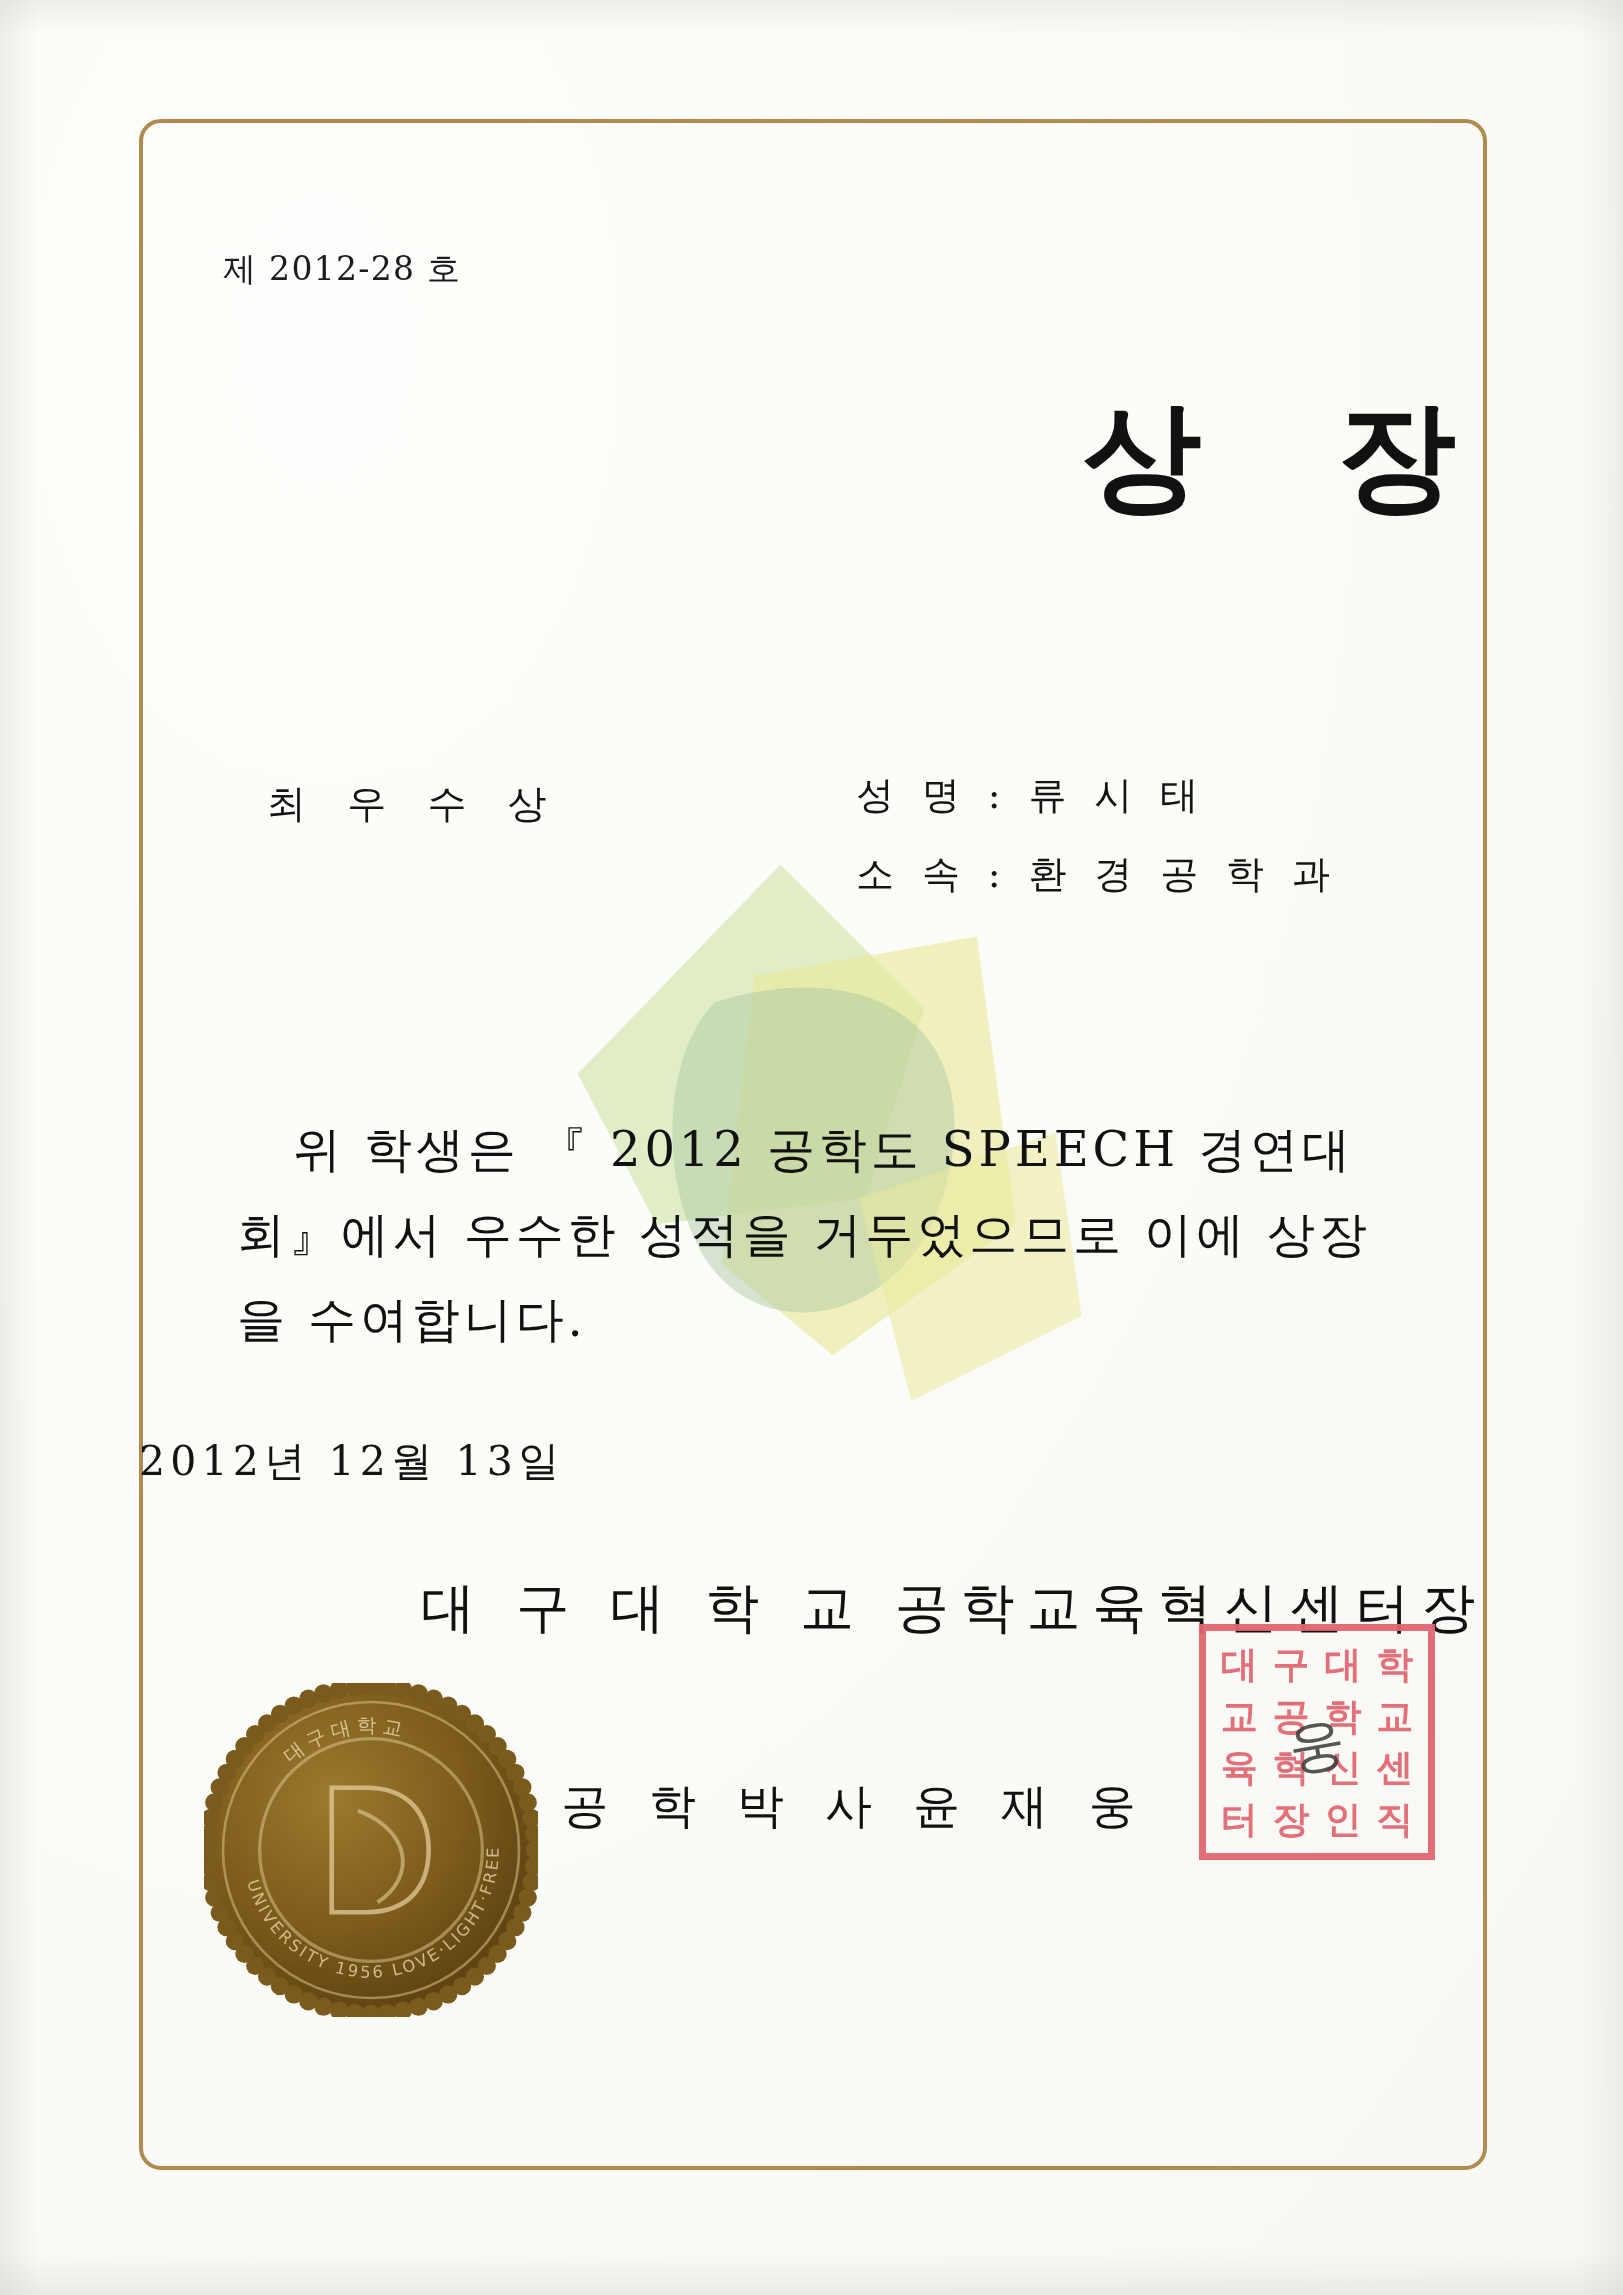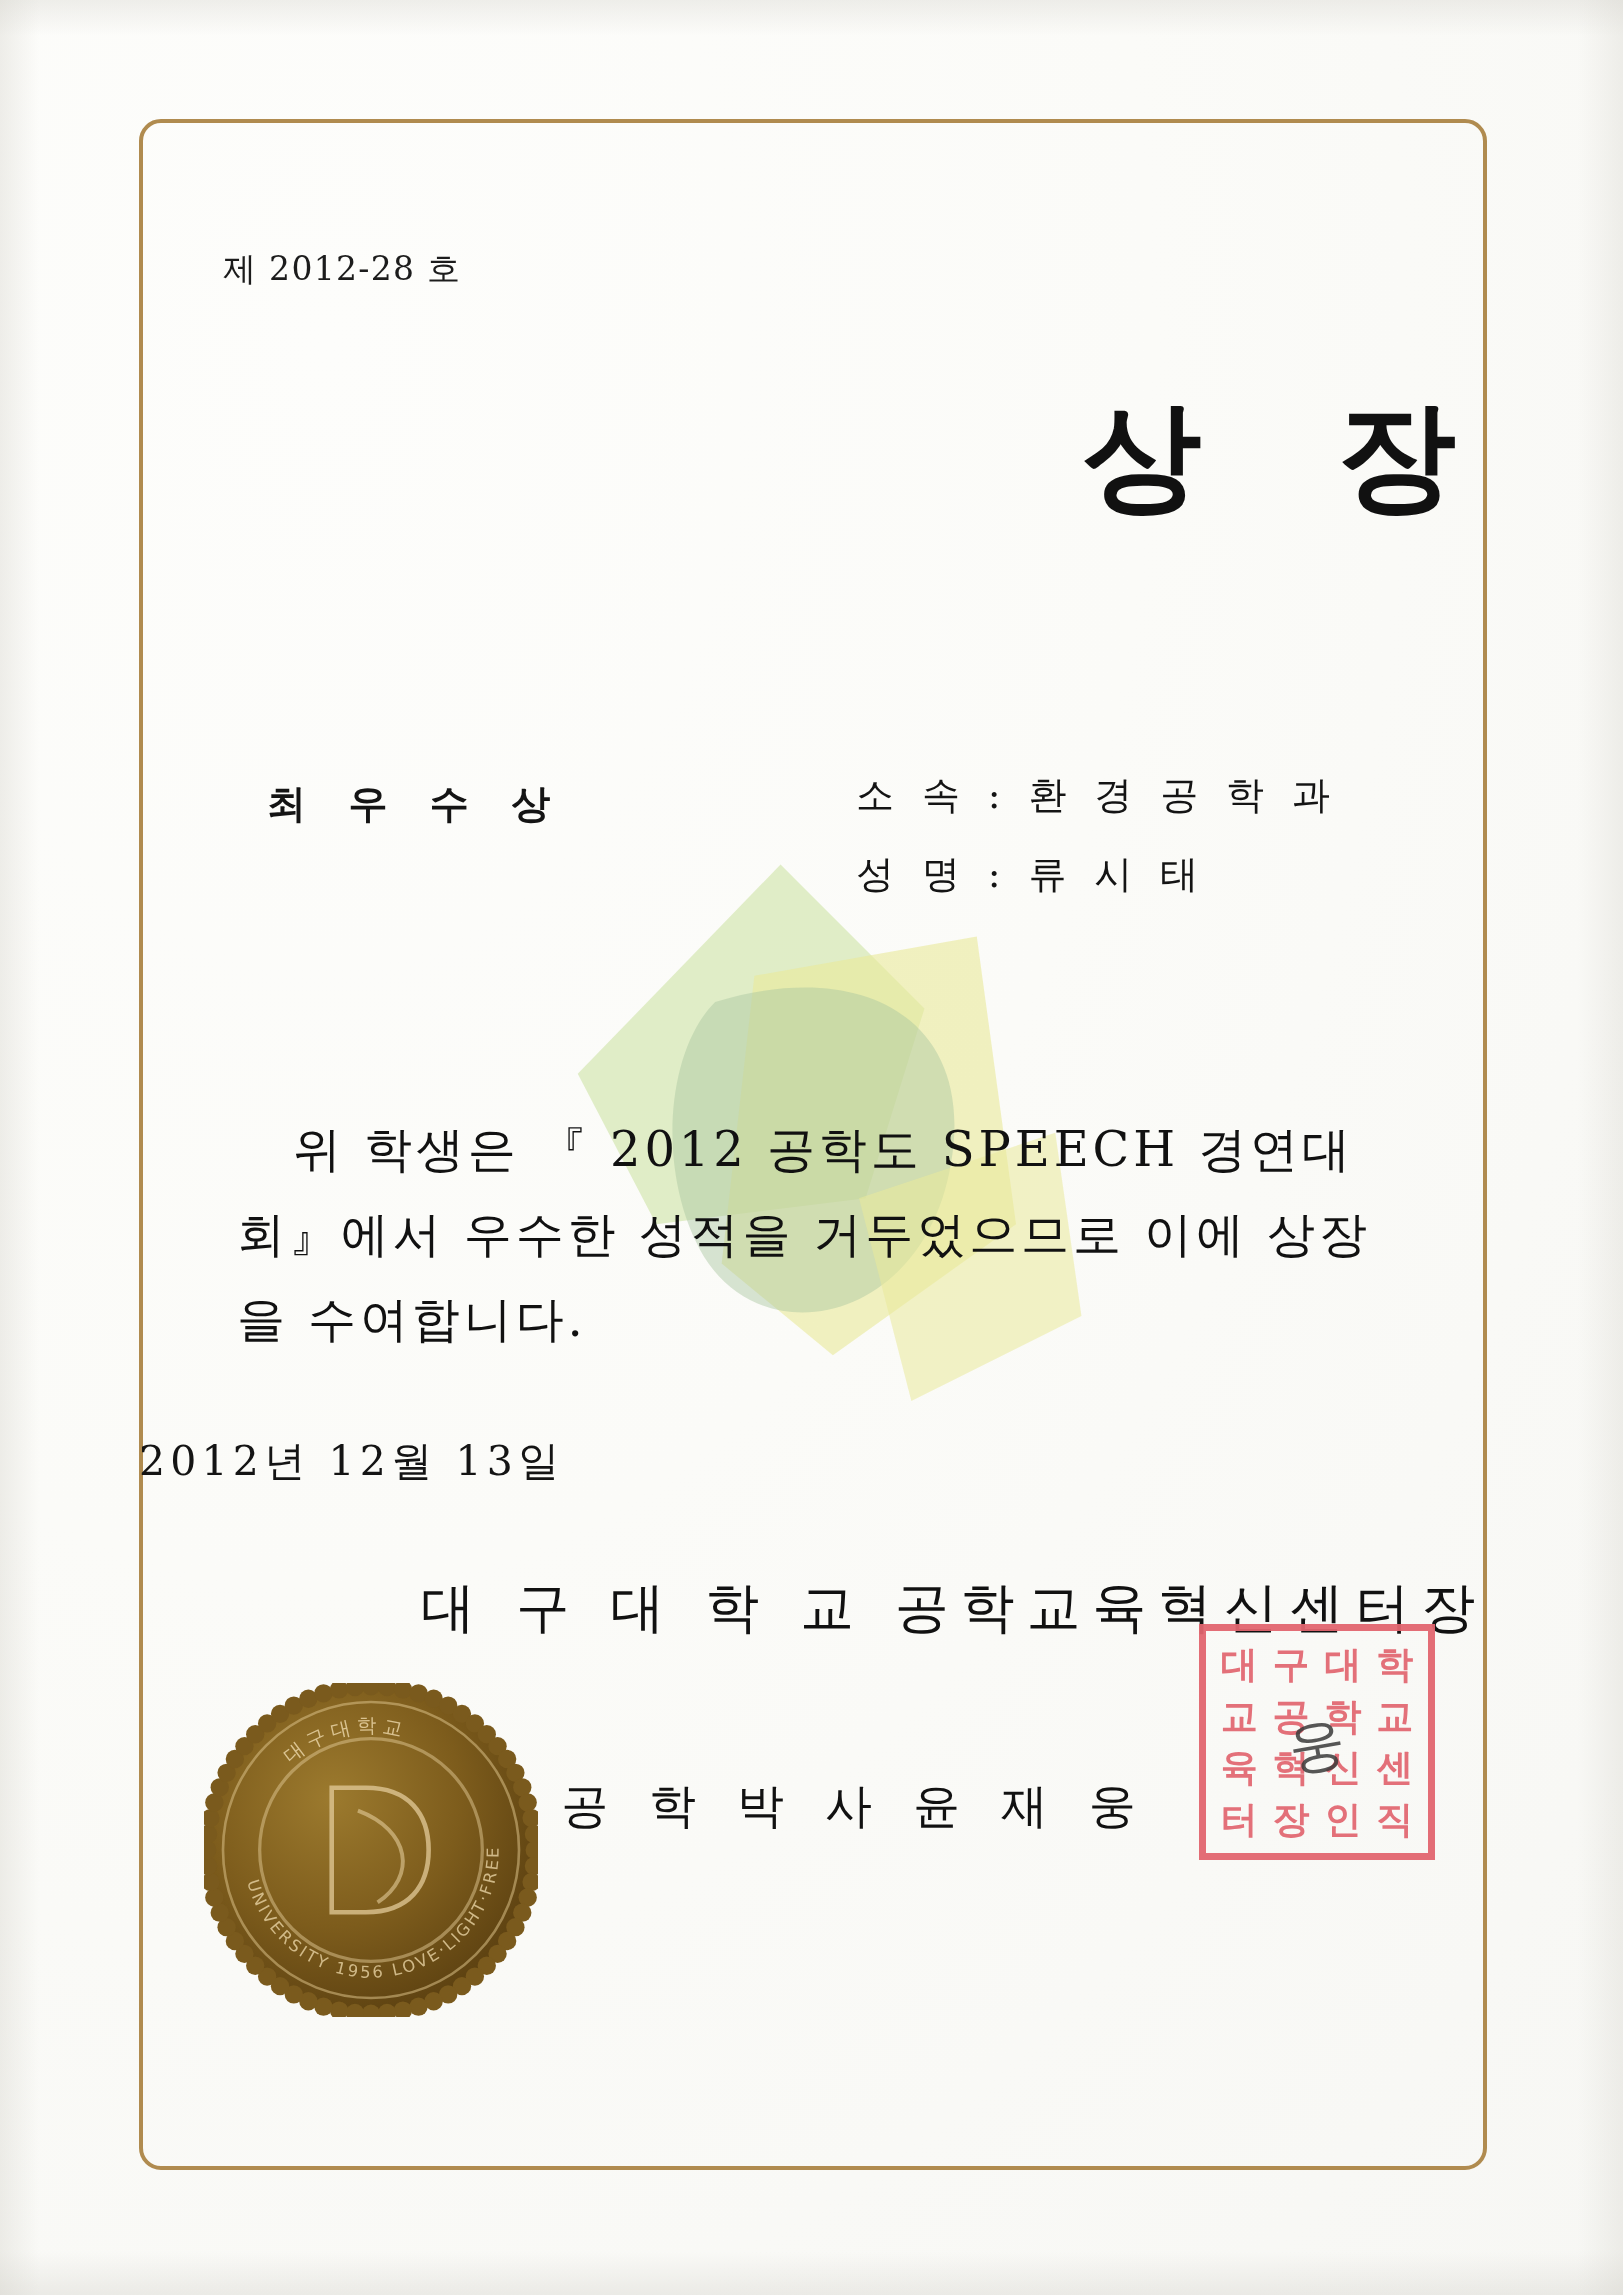--- a/index.html
+++ b/index.html
@@ -83,21 +83,20 @@
   }
 
   .prize-name {
     position: absolute;
     left: 128px;
     top: 658px;
     font-size: 39px;
     letter-spacing: 14.4px;
     color: #141414;
     white-space: nowrap;
-    font-weight: bold;
   }
 
   .recipient-block {
     position: absolute;
     left: 717px;
     top: 651px;
   }
   .recipient-line {
     font-size: 38px;
     letter-spacing: 7.9px;
@@ -228,22 +227,22 @@
 
 <div id="cert-content">
 
   <div class="doc-number">제 2012-28 호</div>
 
   <div class="main-title">상 장</div>
 
   <div class="prize-name">최 우 수 상</div>
 
   <div class="recipient-block">
+    <div class="recipient-line">성 명 : 류 시 태</div>
     <div class="recipient-line">소 속 : 환 경 공 학 과</div>
-    <div class="recipient-line">성 명 : 류 시 태</div>
   </div>
 
   <div id="watermark">
     <svg width="589" height="628" viewBox="0 0 900 960" xmlns="http://www.w3.org/2000/svg">
       <polygon points="30,330 340,10 560,230 470,520 150,560" fill="#cfe3a8" opacity="0.62"></polygon>
       <polygon points="300,180 640,120 700,560 420,760 250,620" fill="#e9ea9a" opacity="0.60"></polygon>
       <path d="M240,220 C470,150 640,250 600,470 C560,700 330,760 230,620 C150,500 160,300 240,220 Z" fill="#a8c6a0" opacity="0.45"></path>
       <polygon points="460,520 760,420 800,700 540,830" fill="#e9ea9a" opacity="0.55"></polygon>
     </svg>
   </div>

